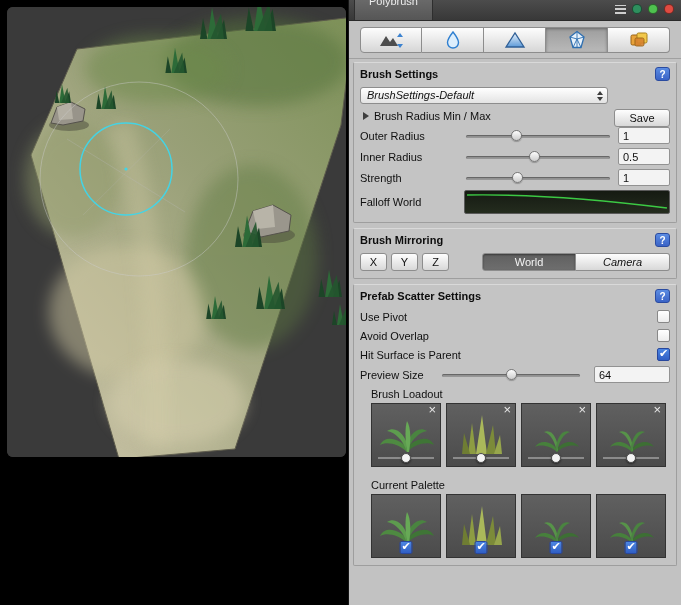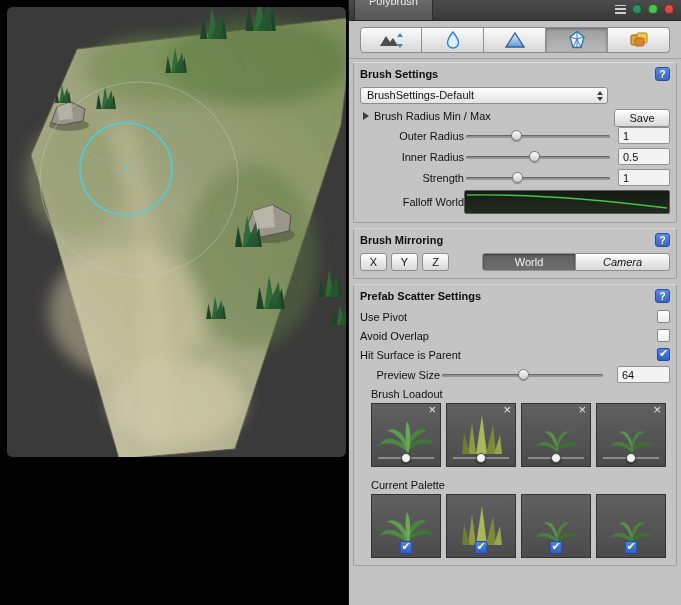--- a/index.html
+++ b/index.html
@@ -70,31 +70,31 @@
     background:#c4c4c4; margin-bottom:5px; padding:2px 5px 5px;
   }
   .sec-head { display:flex; align-items:center; justify-content:space-between; padding:2px 1px 3px; }
   .sec-title { font-size:11px; font-weight:bold; color:#0d0d0d; }
   .help-badge {
     width:15px; height:14px; border-radius:3px; flex:0 0 auto;
     background:linear-gradient(#5b8ce2,#3a63c6); border:1px solid #2a4ba0;
     color:#fff; font-size:10px; font-weight:bold; text-align:center; line-height:13px;
   }
   .ctl-row { display:flex; align-items:center; height:19px; margin:2px 1px; }
-  .label { font-size:11px; color:#101010; white-space:nowrap;text-align:right; }
+  .label { font-size:11px; color:#101010; white-space:nowrap; }
   .w104 { width:104px; flex:0 0 auto; }
   .w80 { width:80px; flex:0 0 auto; }
   .spacer { flex:1; }
 
   .dropdown {
     flex:1; height:17px; position:relative;
     background:linear-gradient(#ffffff,#e3e3e3);
     border:1px solid #8d8d8d; border-radius:3px;
     font-size:11px; color:#101010; line-height:15px; padding:0 16px 0 6px;
-    overflow:hidden; white-space:nowrap;
+    overflow:hidden; white-space:nowrap;font-style:italic;
   }
   .dd-arrows { position:absolute; right:4px; top:3px; display:flex; flex-direction:column; gap:2px; }
   .tri-up { width:0; height:0; border-left:3px solid transparent; border-right:3px solid transparent; border-bottom:4px solid #3c3c3c; }
   .tri-down { width:0; height:0; border-left:3px solid transparent; border-right:3px solid transparent; border-top:4px solid #3c3c3c; }
 
   .btn {
     height:18px; background:linear-gradient(#fefefe,#d8d8d8);
     border:1px solid #8d8d8d; border-radius:3px;
     font-size:11px; color:#101010; font-family:inherit;
     display:flex; align-items:center; justify-content:center; padding:0 8px;
@@ -403,21 +403,21 @@
           <span class="label">Hit Surface is Parent</span>
           <div class="spacer"></div>
           <div class="checkbox checked"></div>
         </div>
         <div class="ctl-row">
           <span class="label w80">Preview Size</span>
           <div class="slider">
             <div class="slider-track"></div>
             <div class="slider-thumb" style="left: 50%;"></div>
           </div>
-          <input class="field" style="width: 53px; margin-left: 12px;" value="64">
+          <input class="field" style="width: 76px; margin-left: 12px;" value="64">
         </div>
 
         <div class="sub-label">Brush Loadout</div>
         <div class="thumb-grid">
           <div class="thumb">
             <svg class="thumb-art" viewBox="0 0 64 48">
                 <use href="#sym-leafy"></use>
               </svg>
             <span class="thumb-x">×</span>
             <div class="thumb-slider">

